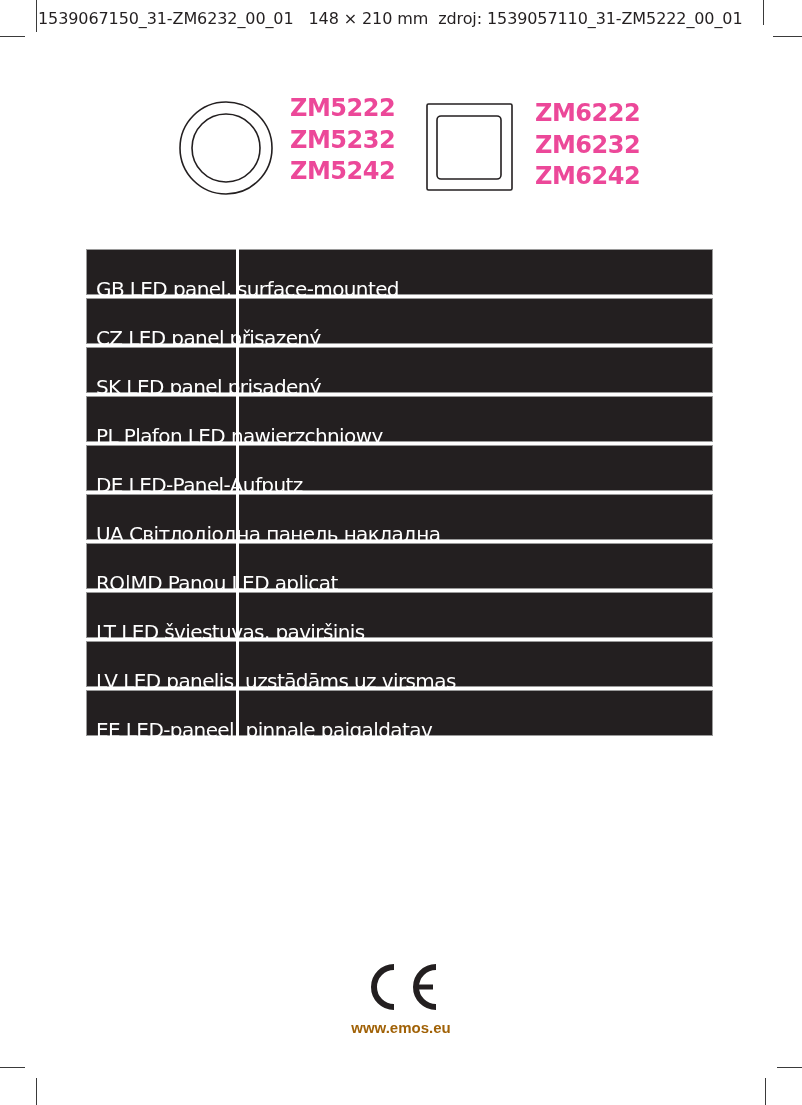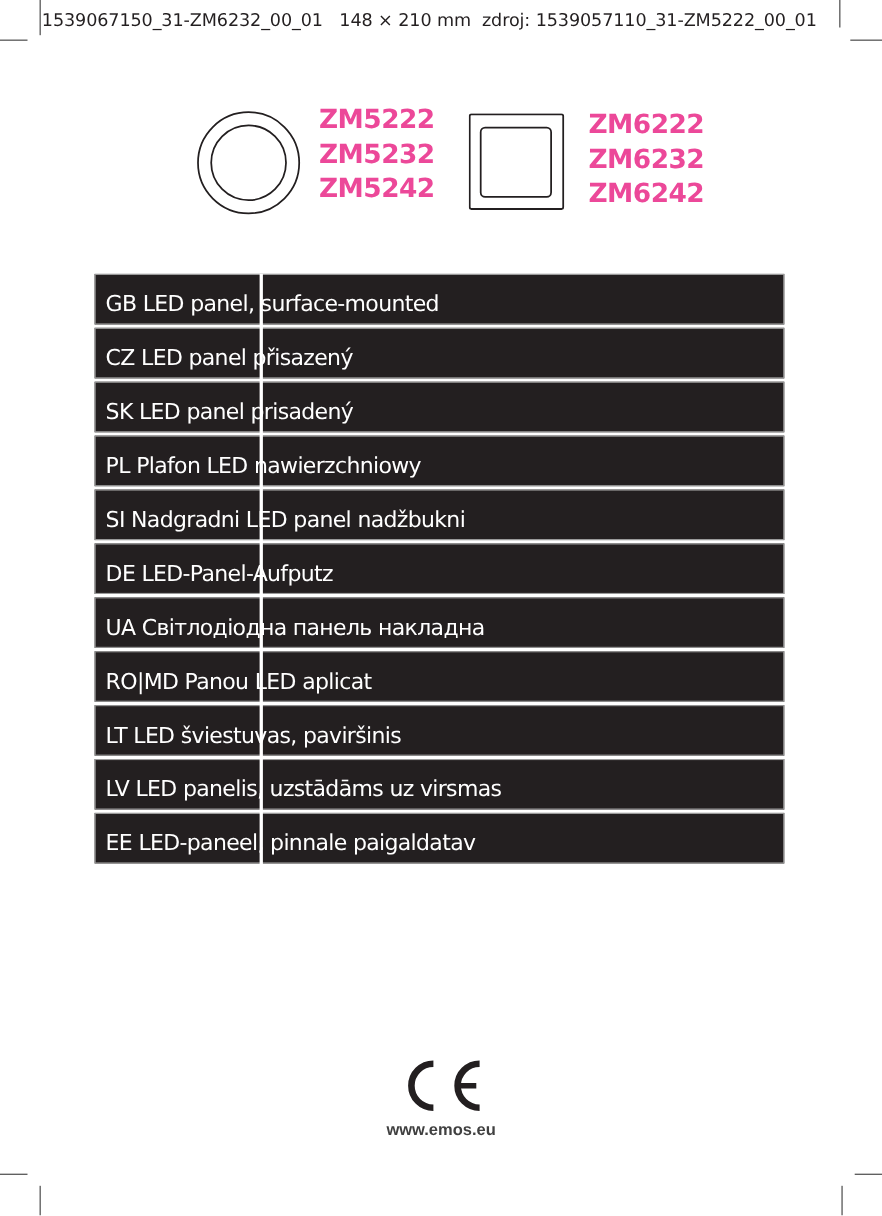--- a/index.html
+++ b/index.html
@@ -57,21 +57,21 @@
       position: relative;
       height: 46px;
       margin-bottom: 3px;
       background: #231f20;
       border: 1px solid #9a9a9a;
       box-sizing: border-box;
     }
     .lang-row span {
       position: absolute;
       left: 9px;
-      top: 14px;
+      top: 27px;
       font-family: "DejaVu Sans", sans-serif;
       font-size: 20px;
       line-height: 24px;
       color: #ffffff;
       white-space: nowrap;
       letter-spacing: -0.6px;
     }
     .table-divider {
       position: absolute;
       left: 236px;
@@ -90,21 +90,21 @@
     }
     .website {
       position: absolute;
       left: 0;
       width: 802px;
       top: 1019px;
       text-align: center;
       font-family: "Liberation Sans", sans-serif;
       font-weight: bold;
       font-size: 15px;
-      color: #404040;
+      color: #a16207;
     }
   </style>
 </head>
 <body>
 
 <div class="crop v" style="left:36px;top:0;height:32px;"></div>
 <div class="crop h" style="left:0;top:36px;width:25px;"></div>
 <div class="crop v" style="left:763px;top:0;height:25px;"></div>
 <div class="crop h" style="left:773px;top:36px;width:29px;"></div>
 <div class="crop h" style="left:0;top:1067px;width:25px;"></div>
@@ -143,23 +143,20 @@
   <div class="lang-row">
       <span>CZ LED panel přisazený</span>
     </div>
   <div class="lang-row">
       <span>SK LED panel prisadený</span>
     </div>
   <div class="lang-row">
       <span>PL Plafon LED nawierzchniowy</span>
     </div>
   <div class="lang-row">
-      <span>SI Nadgradni LED panel nadžbukni</span>
-    </div>
-  <div class="lang-row">
       <span>DE LED-Panel-Aufputz</span>
     </div>
   <div class="lang-row">
       <span>UA Світлодіодна панель накладна</span>
     </div>
   <div class="lang-row">
       <span>RO|MD Panou LED aplicat</span>
     </div>
   <div class="lang-row">
       <span>LT LED šviestuvas, paviršinis</span>

